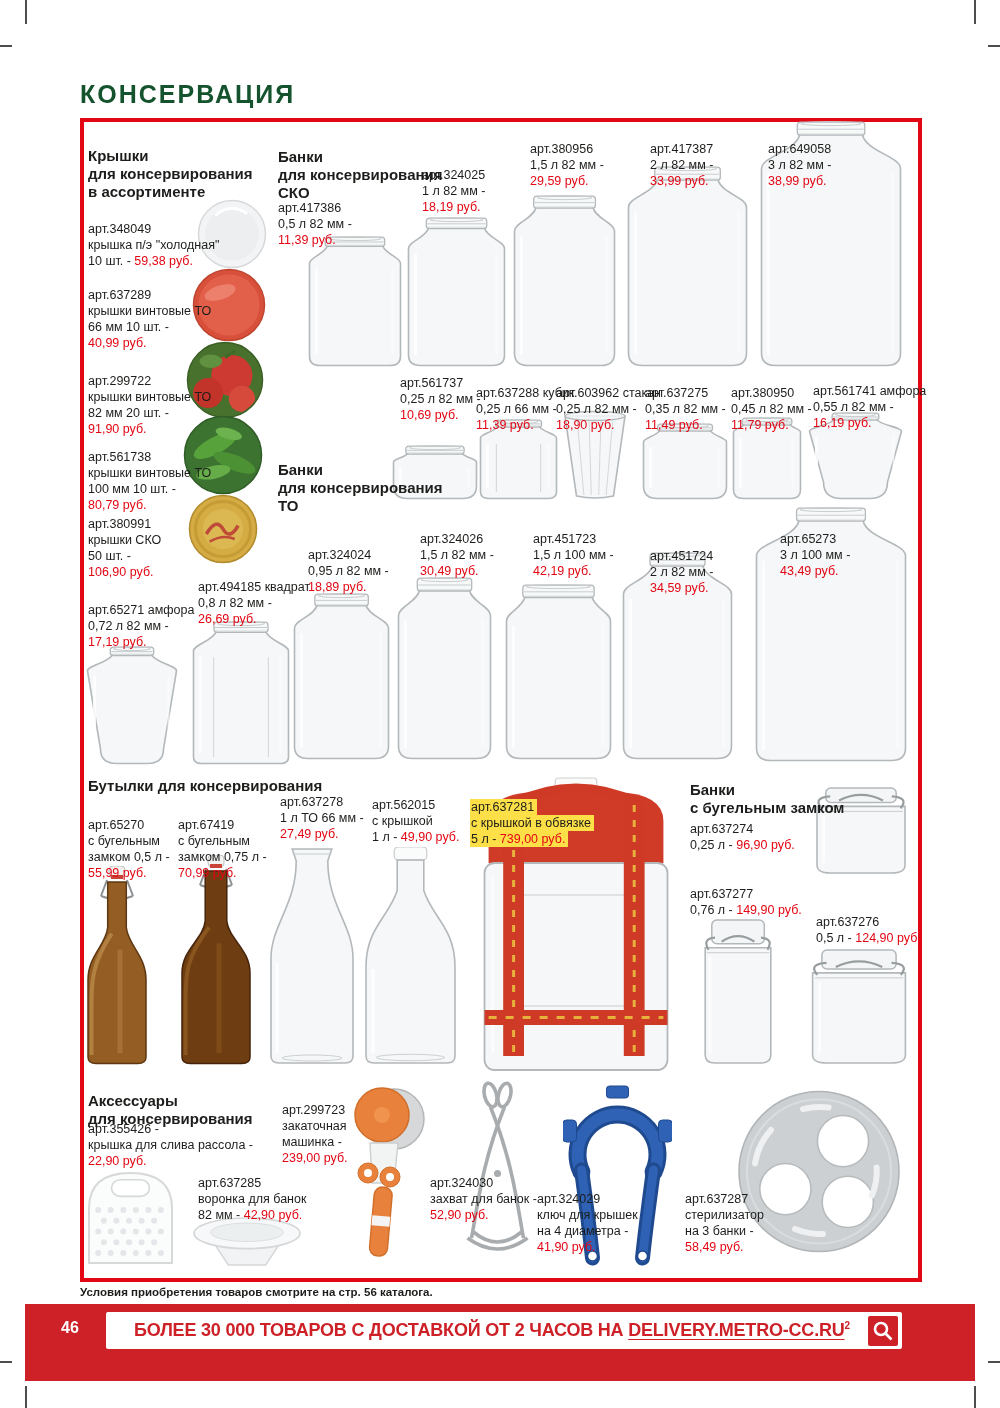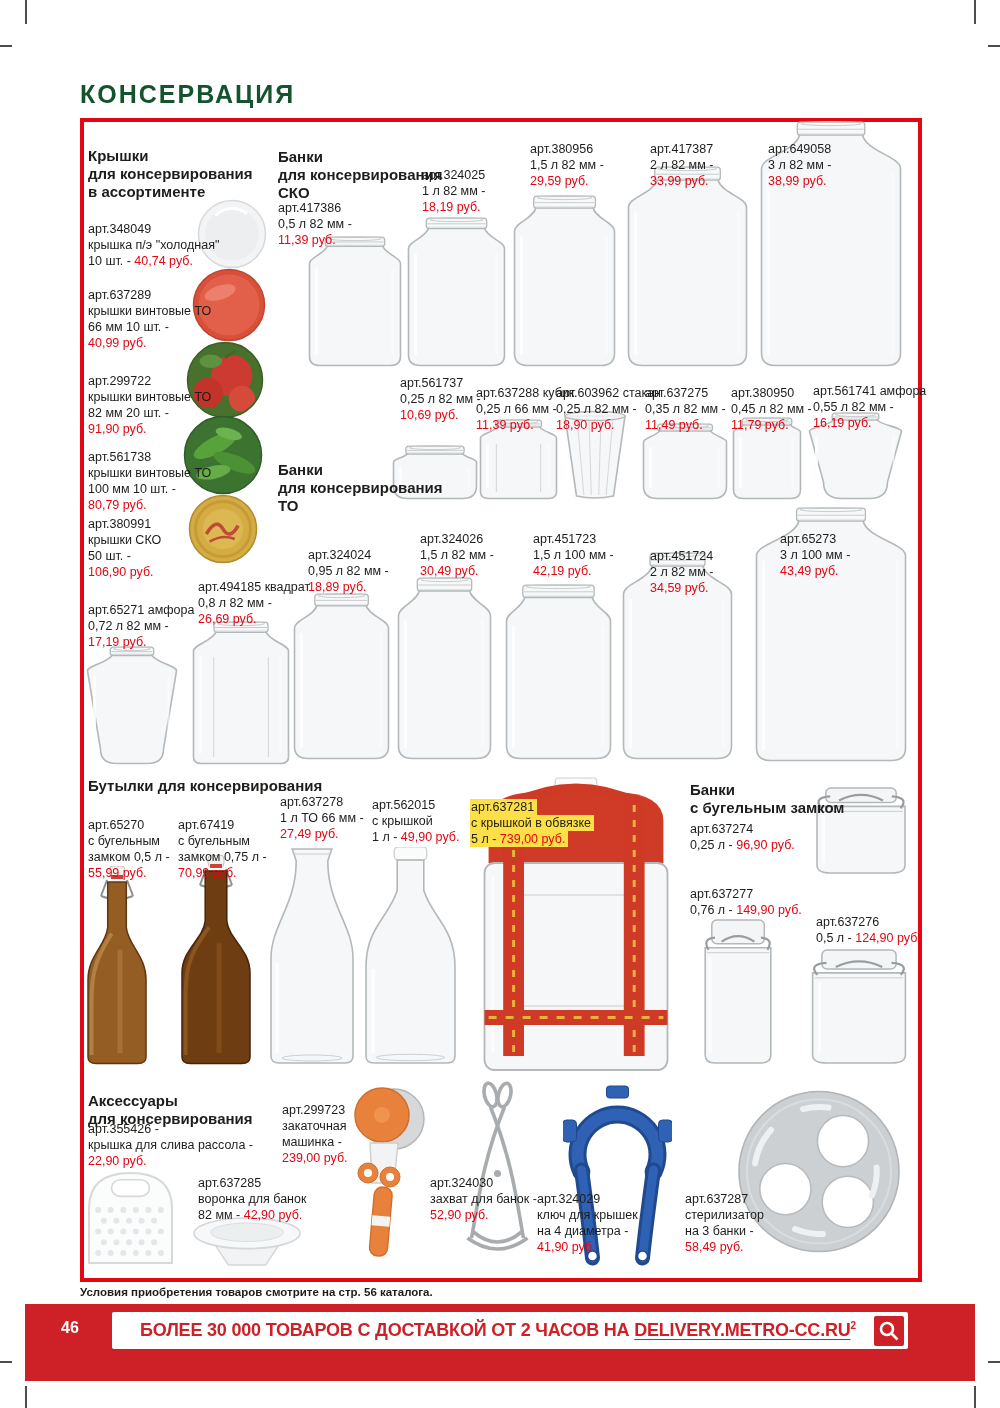--- a/index.html
+++ b/index.html
@@ -12,21 +12,21 @@
   .sec-h{position:absolute;font-size:15px;font-weight:bold;line-height:18px;z-index:4}
   .prod{position:absolute;font-size:12.5px;line-height:16px;z-index:5}
   .pl{white-space:nowrap}
   .price{color:#e30613;font-weight:normal}
   .onimg .pl{display:table;background:#fde047;padding:0 3px 0 1px}
   .pimg{position:absolute;z-index:1}
   .pimg svg{display:block}
   .note{position:absolute;left:80px;top:1286px;font-size:11.5px;font-weight:bold}
   .bar{position:absolute;left:25px;top:1304px;width:950px;height:77px;background:#cd2027}
   .pagenum{position:absolute;left:36px;top:15px;width:46px;text-align:left;color:#fff;font-weight:bold;font-size:16px}
-  .bbox{position:absolute;left:87px;top:8px;width:796px;height:37px;background:#fff;border-radius:2px;
+  .bbox{position:absolute;left:81px;top:8px;width:796px;height:37px;background:#fff;border-radius:2px;
         display:flex;align-items:center;padding:0 4px 0 10px;box-sizing:border-box}
   .btxt{flex:1;text-align:center;color:#cd2027;font-weight:bold;font-size:18px;white-space:nowrap;letter-spacing:-0.2px}
   .durl{text-decoration:underline;text-underline-offset:3px;cursor:pointer}
   .b2{font-size:10px;vertical-align:super;font-weight:bold}
   .magbox{width:30px;height:30px;background:#cd2027;border-radius:2px;display:flex;align-items:center;justify-content:center;cursor:pointer}
 </style>
 </head>
 <body>
 
 <div class="page">
@@ -67,21 +67,21 @@
   </div>
   <div class="sec-h" style="left:88px;top:1092px">
     <div>Аксессуары</div>
     <div>для консервирования</div>
   </div>
 
   <div id="products">
       <div class="prod " style="left:88px;top:221px">
         <div class="pl">арт.348049</div>
         <div class="pl">крышка п/э "холодная"</div>
-        <div class="pl"><span>10 шт. - </span><span class="price">40,74 руб.</span></div>
+        <div class="pl"><span>10 шт. - </span><span class="price">59,38 руб.</span></div>
       </div>
       <div class="pimg" style="left:196px;top:199px;width:72px;height:70px">
         <svg width="72" height="70" viewBox="0 0 72 70">
           <circle cx="36" cy="35" r="33.5" fill="#f3f4f5" stroke="#d7d9da" stroke-width="1.5"></circle>
           <circle cx="36" cy="35" r="26.8" fill="#eceeef"></circle>
           <path d="M19.3 16.6 A23.4 23.4 0 0 1 51.1 14.9" stroke="#fff" stroke-width="3" fill="none"></path>
         </svg>
       </div>
       <div class="prod " style="left:88px;top:287px">
         <div class="pl">арт.637289</div>

